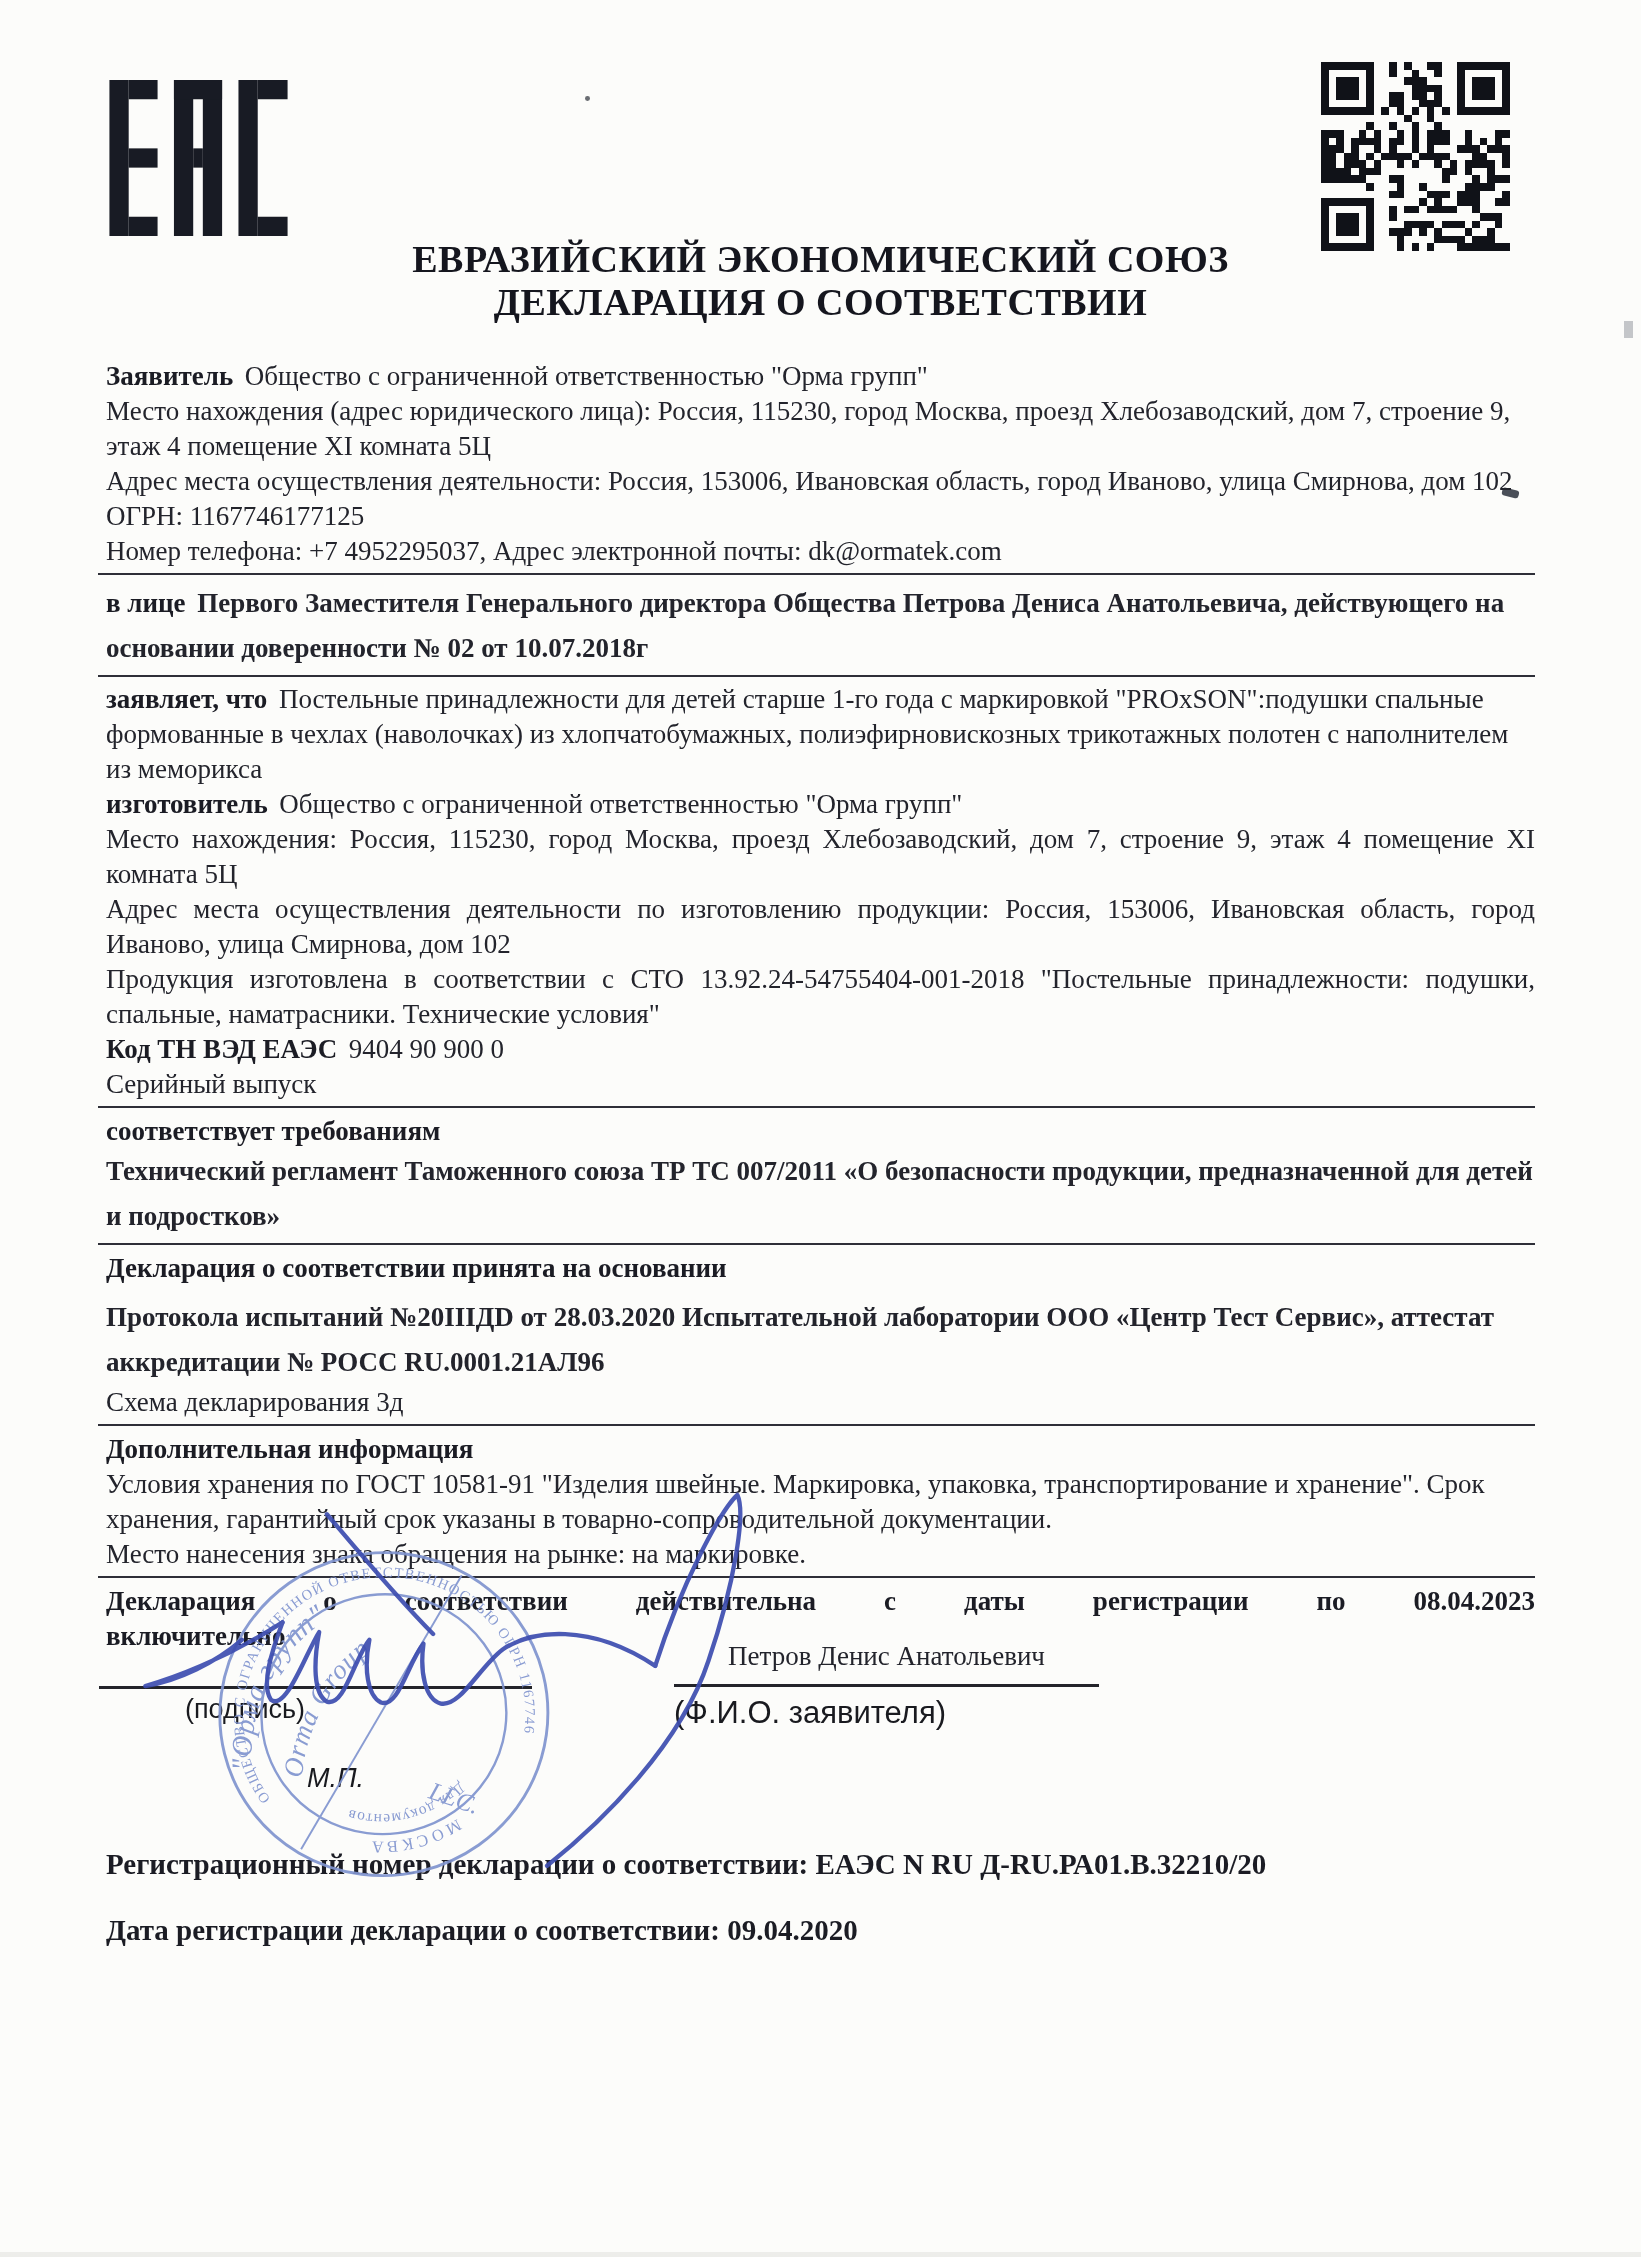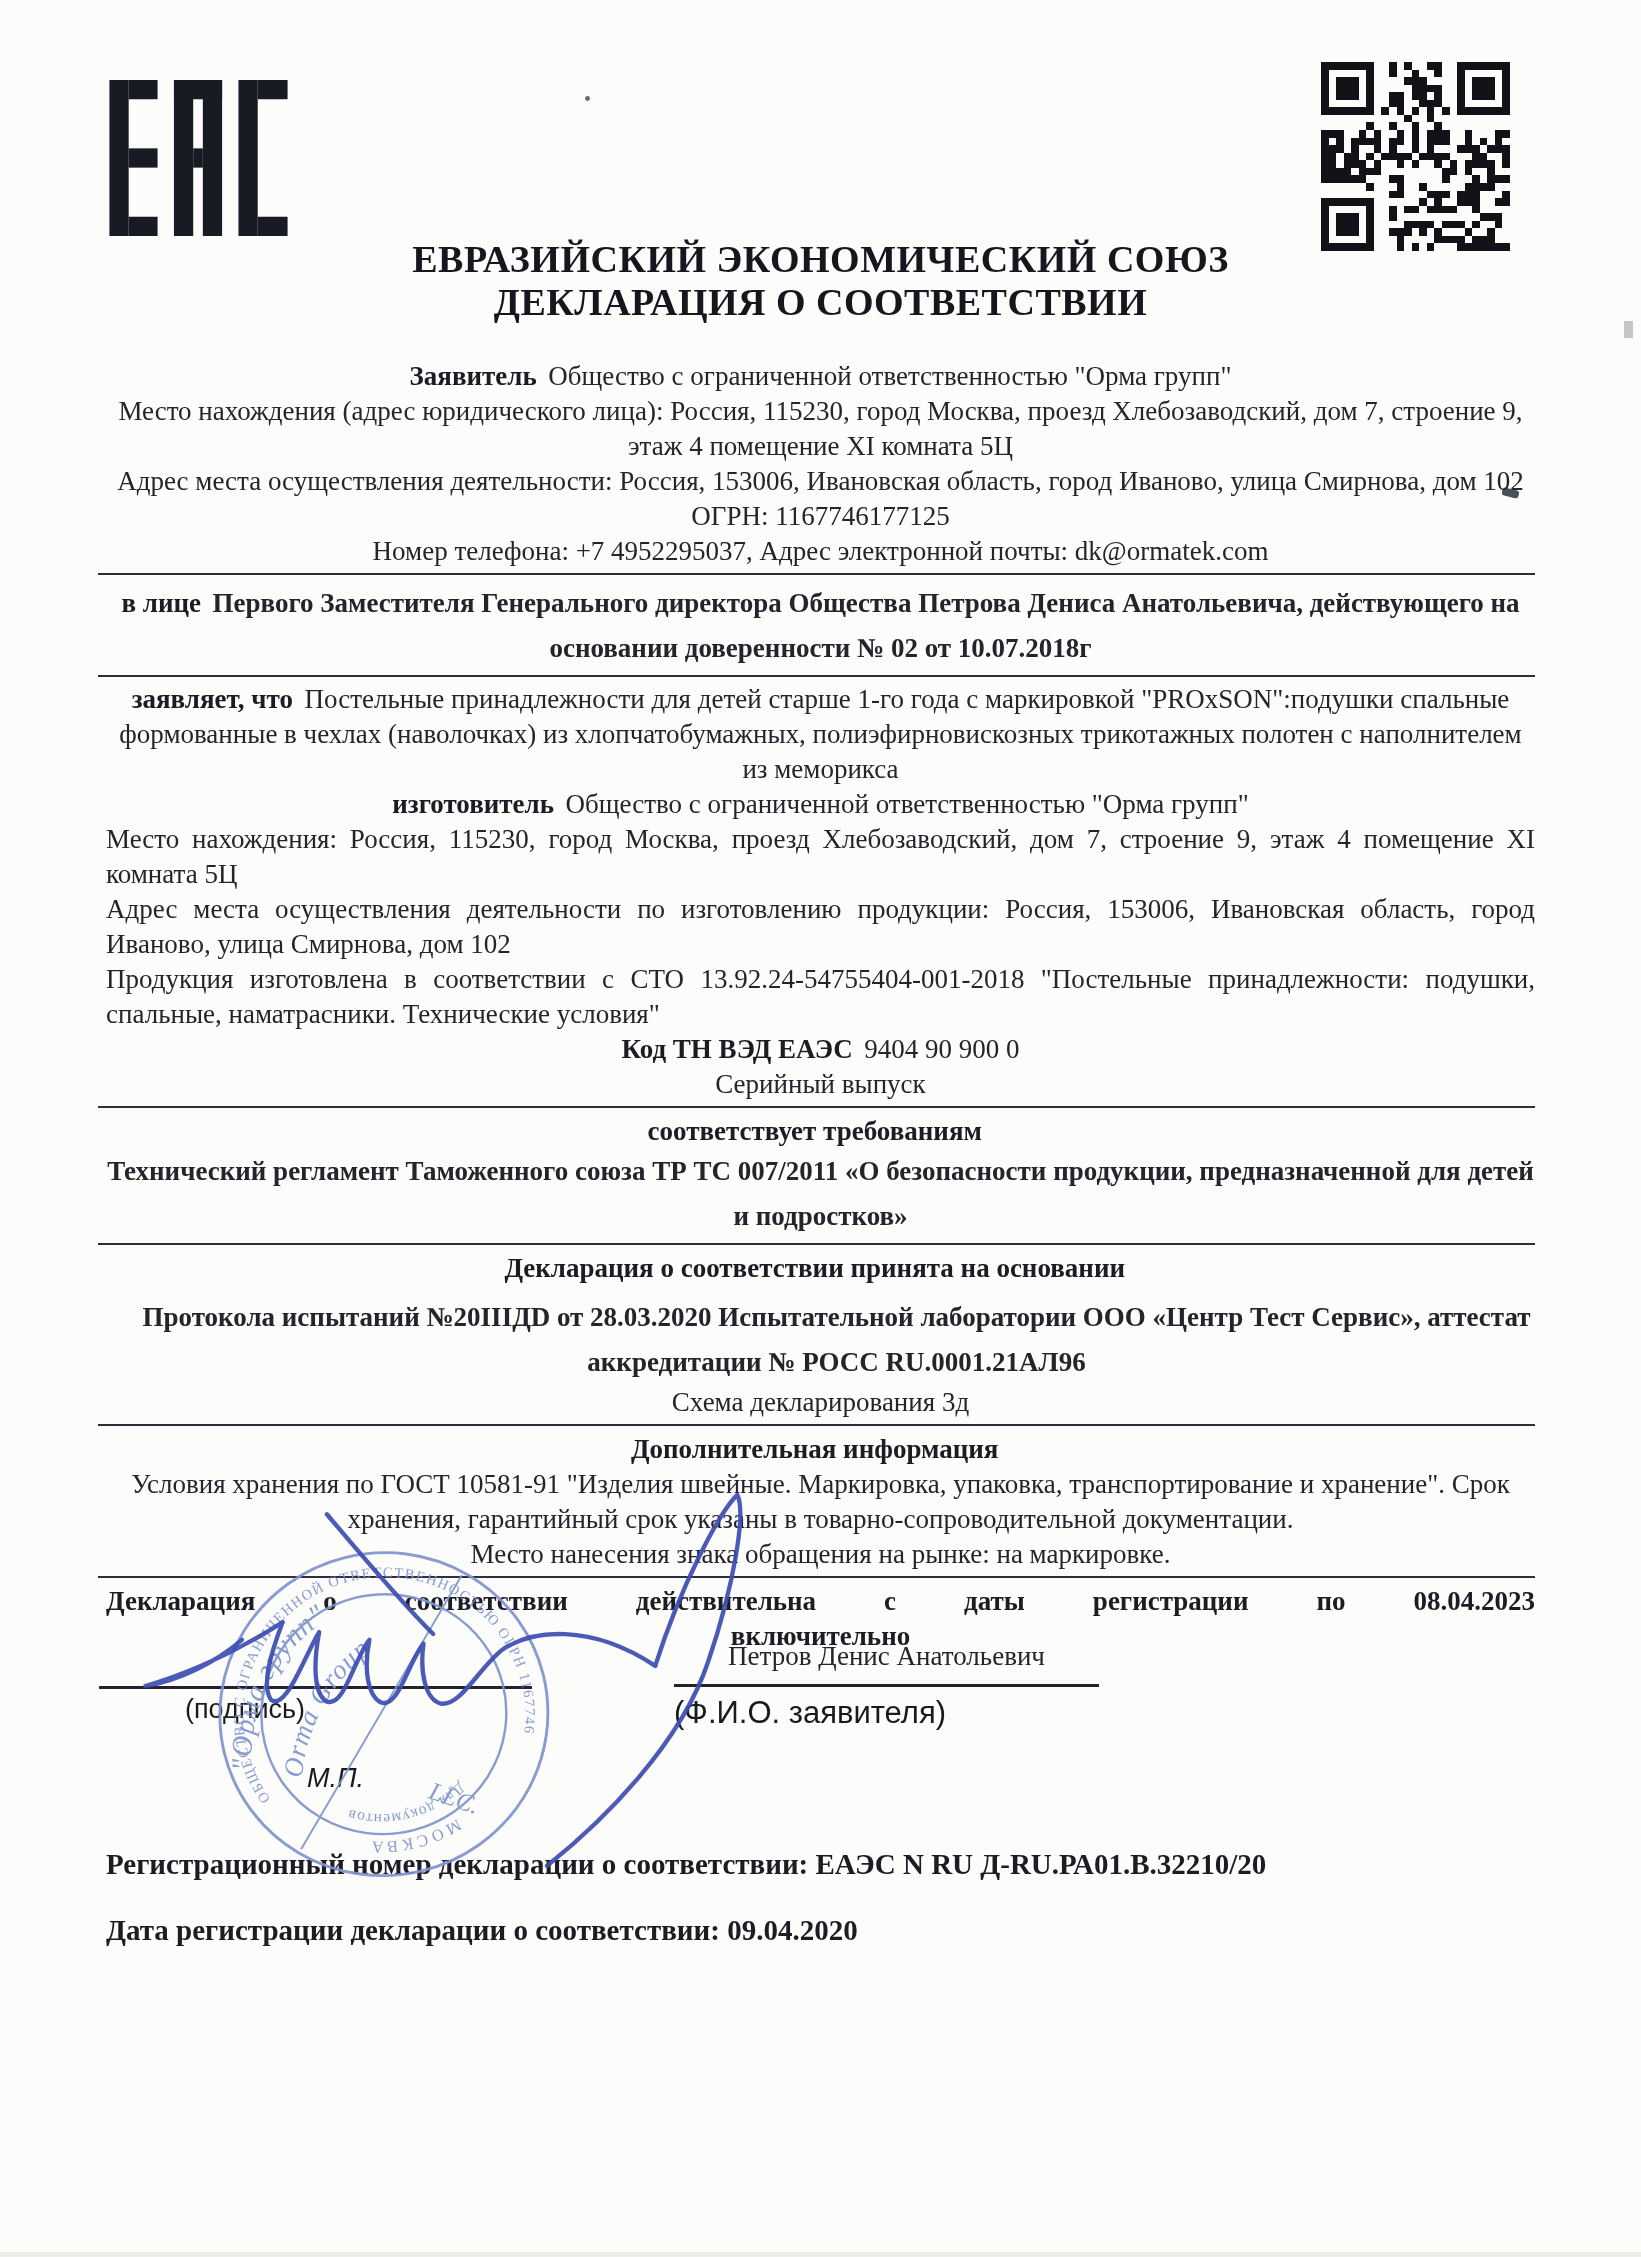--- a/index.html
+++ b/index.html
@@ -8,23 +8,23 @@
     background:#fcfcfa;overflow:hidden;
     font-family:"Liberation Serif", serif;color:#23242c;
   }
   
   .eac-logo{position:absolute;left:109px;top:80px;width:179px;height:156px;}
   .qr{position:absolute;left:1321px;top:62px;width:189px;height:189px;}
   .titles{position:absolute;left:106px;top:238px;width:1429px;text-align:center;}
   .title-line{font-weight:bold;font-size:38px;line-height:43px;letter-spacing:0.5px;color:#15161e;text-align:center;}
   
   .doc-body{position:absolute;left:106px;top:359px;width:1429px;z-index:1;}
-  .para{margin:0;font-size:27px;line-height:35px;text-align:center;}
+  .para{margin:0;font-size:27px;line-height:35px;}
   .para.loose{line-height:45px;font-weight:bold;}
-  .para.gap{margin-top:9.7px;margin-left:32px;}
+  .para.gap{margin-top:9.7px;}
   .para.justify{text-align:justify;}
   .para.jlast{text-align:justify;text-align-last:justify;}
   .para.allbold{font-weight:bold;color:#1b1c24;}
   .lbl{margin-right:11.6px;color:#1b1c24;}
   .rule{border-top:2.9px solid #2e2f38;margin:3.9px 0 5.8px -7.7px;width:1437px;}
   
   .sigline{position:absolute;height:2.9px;background:#23242a;z-index:2;}
   .line-sign{left:99px;top:1686px;width:433px;}
   .line-fio{left:674px;top:1684px;width:425px;}
   .cap-sans{position:absolute;font-family:"Liberation Sans", sans-serif;color:#191a1f;z-index:2;}

